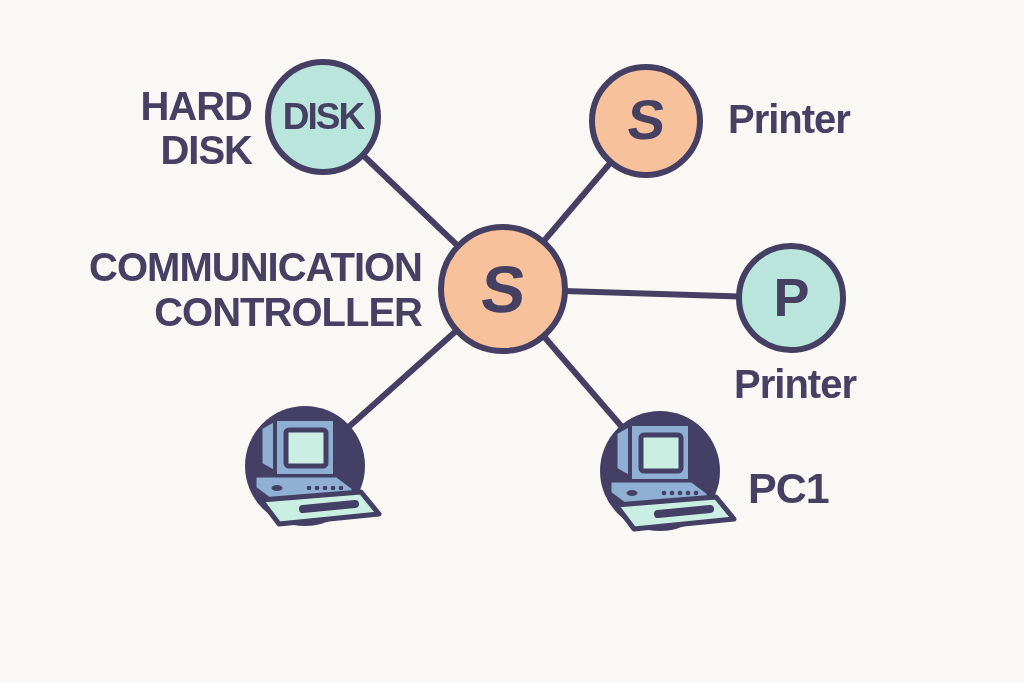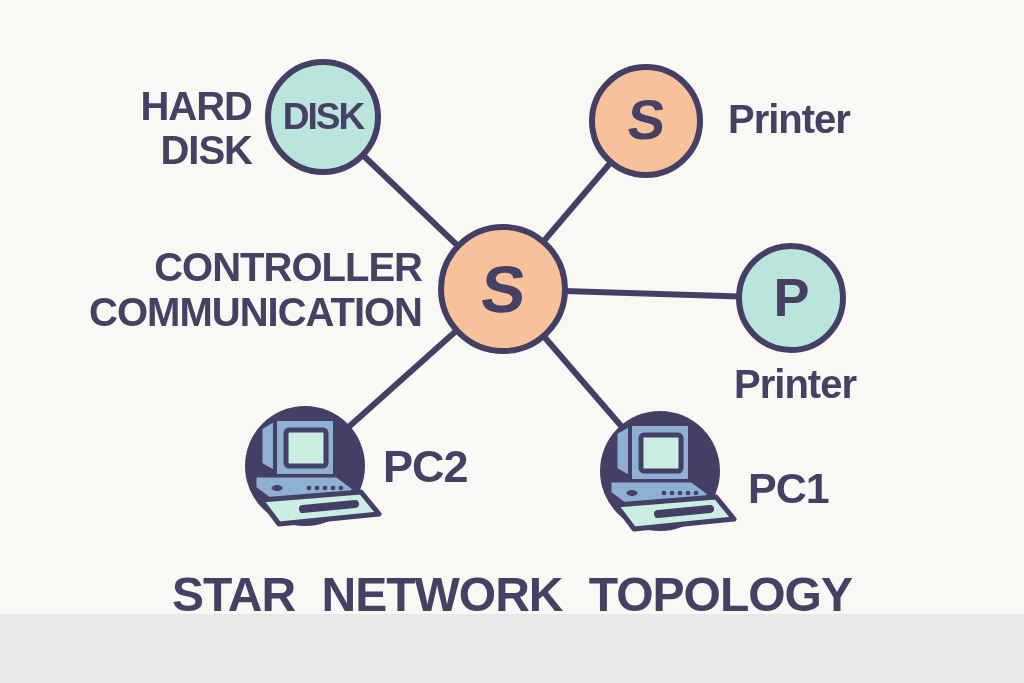--- a/index.html
+++ b/index.html
@@ -1,18 +1,18 @@
 <!DOCTYPE html>
 <html><head>
 <meta charset="utf-8">
 <style>
   html,body{margin:0;padding:0;background:#e8e8e8;}
   .canvas{
     position:relative;
-    width:1024px;height:614px;
+    width:1024px;height:683px;
     margin:0 auto;
     background:#FAF8F5;
     overflow:hidden;
     font-family:"Liberation Sans", sans-serif;
     color:#464063;
   }
   .canvas svg.diagram{position:absolute;left:0;top:0;}
   .lbl{
     position:absolute;
     font-weight:bold;
@@ -82,29 +82,27 @@
     <div>DISK</div>
   </div>
 
   <div class="lbl center disk-circle-text">DISK</div>
 
   <div class="lbl center top-s-text">S</div>
 
   <div class="lbl printer-top-label">Printer</div>
 
   <div class="lbl right comm-label">
+    <div>COMMUNICATION</div>
     <div>CONTROLLER</div>
-    <div>COMMUNICATION</div>
   </div>
 
   <div class="lbl center center-s-text">S</div>
 
   <div class="lbl center p-circle-text">P</div>
 
   <div class="lbl center printer-right-label">Printer</div>
 
-  <div class="lbl pc2-label">PC2</div>
 
   <div class="lbl pc1-label">PC1</div>
 
-  <div class="lbl center main-title">STAR NETWORK TOPOLOGY</div>
 
 </div>
 
 </body></html>

